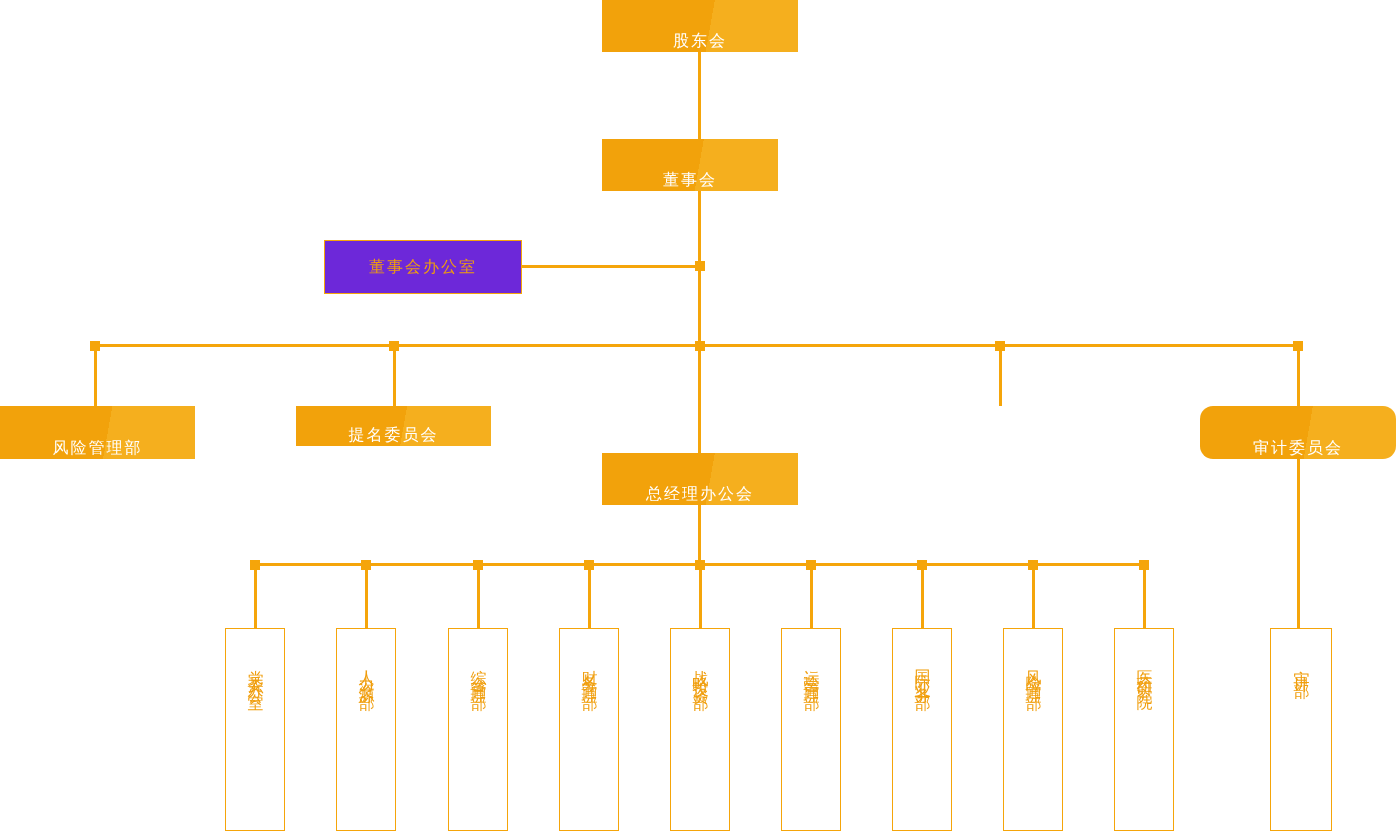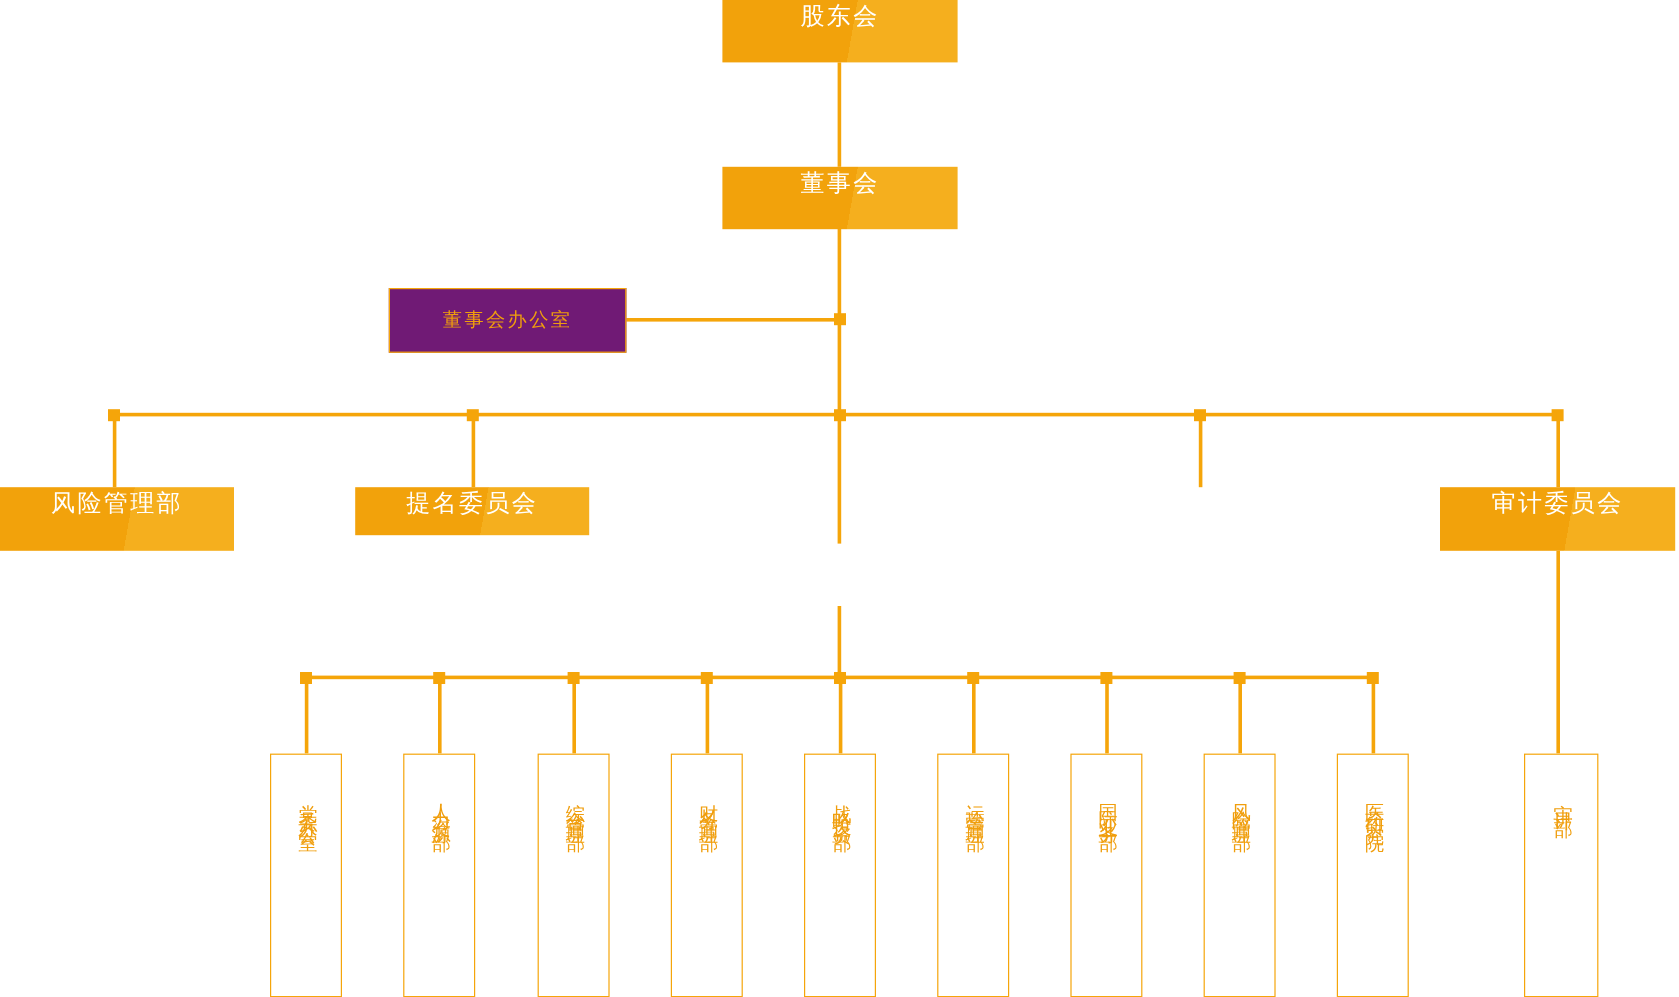--- a/index.html
+++ b/index.html
@@ -11,33 +11,33 @@
     width: 1399px;
     height: 831px;
     background: #ffffff;
     overflow: hidden;
   }
 
   
   .box {
     position: absolute;
     display: flex;
-    align-items: flex-start;
+    align-items: flex-end;
     justify-content: center;
-    font-size: 20px;
+    font-size: 16px;
     letter-spacing: 2px;
   }
   .filled {
     color: #ffffff;
     background: linear-gradient(100deg, #f2a20b 55%, #f5af1e 55%);
   }
 
   
   .outlined {
-    background: #701a75;
+    background: #6d28d9;
     border: 1px solid #f5a50a;
     color: #f09e0d;
   }
 
   
   .vbox {
     position: absolute;
     top: 628px;
     width: 60px;
     height: 203px;
@@ -108,41 +108,44 @@
   <div class="vline" style="left:921px;  top:563px; height:65px;"></div>
   <div class="vline" style="left:1032px; top:563px; height:65px;"></div>
   <div class="vline" style="left:1143px; top:563px; height:65px;"></div>
 
   <div class="vline" style="left:1297px; top:459px; height:169px;"></div>
 
   <div class="box filled" style="left:602px; top:0; width:196px; height:52px;">
     <span>股东会</span>
   </div>
 
-  <div class="box filled" style="left:602px; top:139px; width:196px; height:52px;">
+  <div class="box filled" style="left:602px; top:139px; width:176px; height:52px;">
     <span>董事会</span>
   </div>
 
   <div class="box outlined" style="left:324px; top:240px; width:198px; height:54px; position:absolute; display:flex; align-items:center; justify-content:center; font-size:16px; letter-spacing:2px;">
     <span>董事会办公室</span>
   </div>
 
   <div class="box filled" style="left:0; top:406px; width:195px; height:53px;">
     <span>风险管理部</span>
   </div>
 
   <div class="box filled" style="left:296px; top:406px; width:195px; height:40px;">
     <span>提名委员会</span>
   </div>
 
 
-  <div class="box filled" style="left:1200px; top:406px; width:196px; height:53px;">
+  <div class="box filled" style="left:1200px; top:406px; width:196px; height:53px;border-radius:13px;">
     <span>审计委员会</span>
   </div>
 
+  <div class="box filled" style="left:602px; top:453px; width:196px; height:52px;">
+    <span>总经理办公会</span>
+  </div>
 
   <div class="vbox" style="left:225px;">
     <span>党委办公室</span>
   </div>
   <div class="vbox" style="left:336px;">
     <span>人力资源部</span>
   </div>
   <div class="vbox" style="left:448px;">
     <span>综合管理部</span>
   </div>

